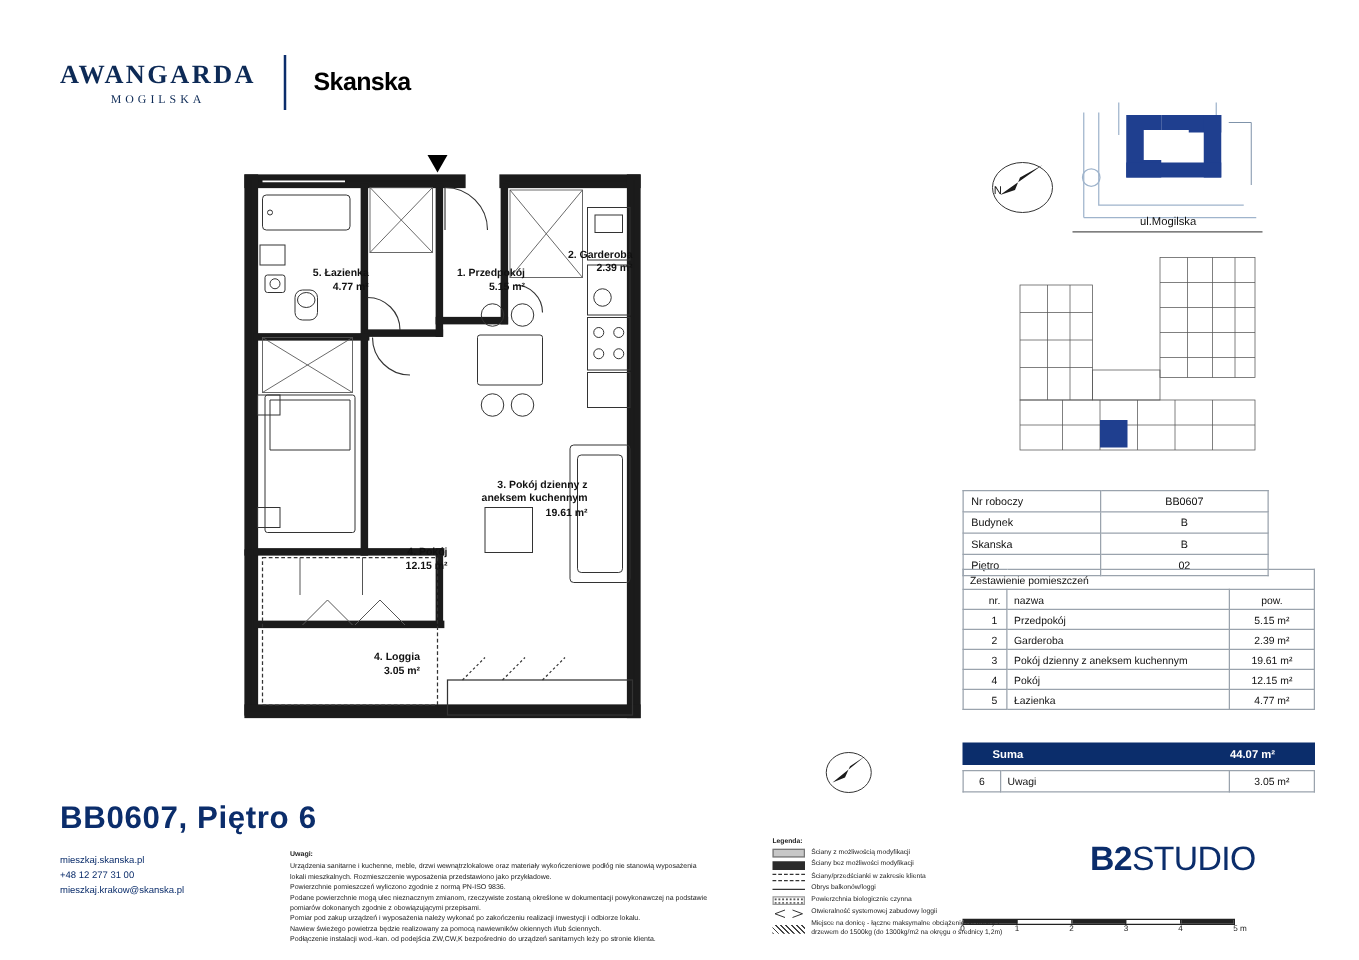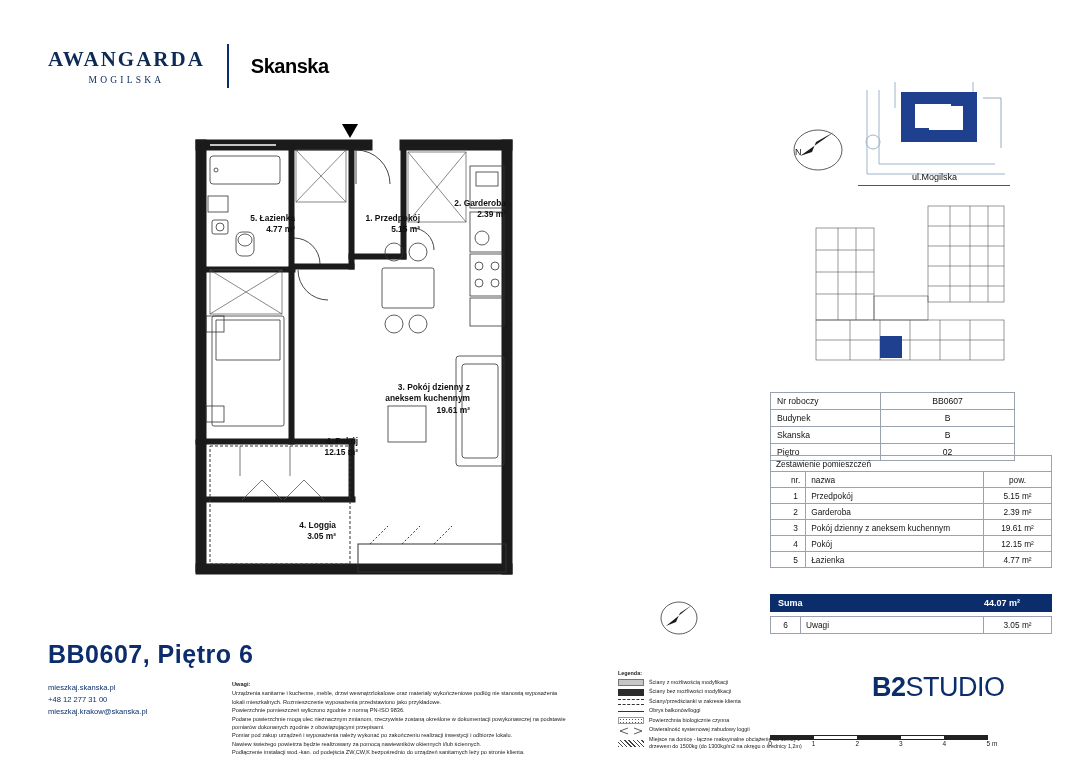--- a/index.html
+++ b/index.html
@@ -68,21 +68,21 @@
   .rooms-table .c-nr { width:30px; text-align:center;padding-left:20px; }
   .rooms-table .c-pow { width:68px; text-align:center; }
   .rooms-table .c-name { text-align:left; }
 
   
   .suma-row {
     position:absolute; left:770px; top:594px; width:282px; height:18px;
     background:#0b2d6b; color:#fff; font-size:9px; font-weight:bold;
     display:flex; align-items:center;
   }
-  .suma-row .s-label { padding-left:8px; flex:1; }
+  .suma-row .s-label { padding-left:24px; flex:1; }
   .suma-row .s-val { width:100px; text-align:center; }
 
   .loggia-table {
     position:absolute; left:770px; top:616px; width:282px;
     border-collapse:collapse; font-size:8.3px;
   }
   .loggia-table td { border:1px solid #9aa3ad; padding:3px 5px; }
   .loggia-table .c-nr { width:30px; text-align:center; }
   .loggia-table .c-pow { width:68px; text-align:center; }
 

